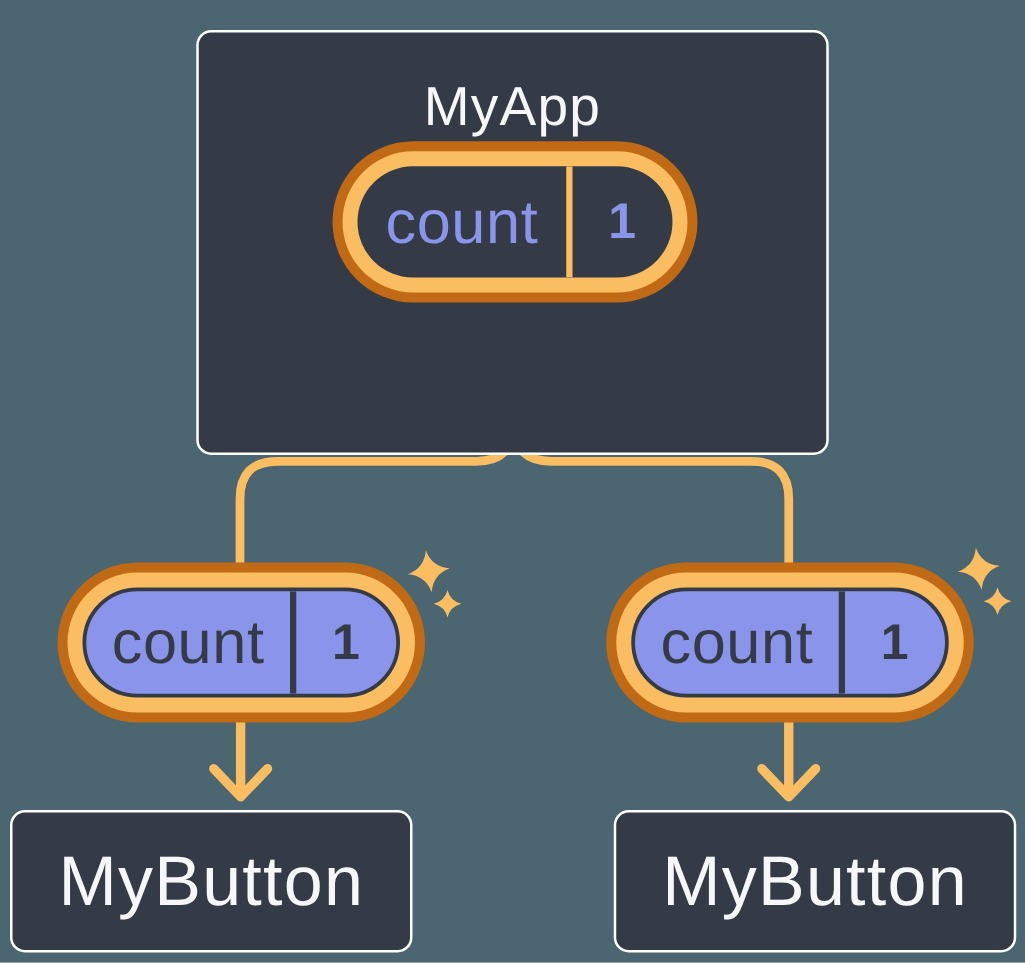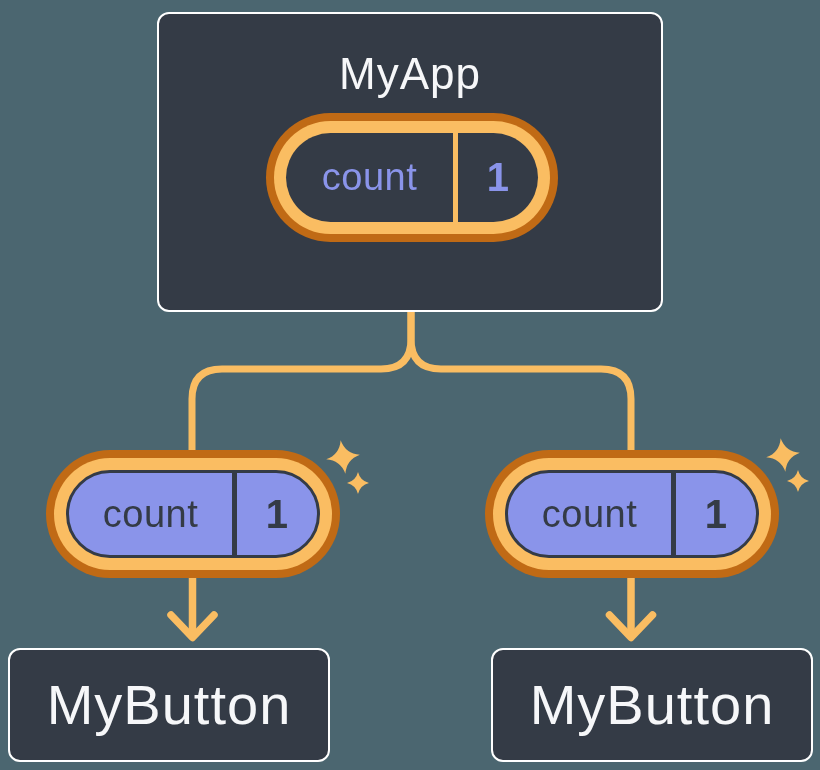--- a/index.html
+++ b/index.html
@@ -15,21 +15,21 @@
   }
   .overlay{position:absolute; left:0; top:0; z-index:1;}
   .line{stroke:var(--orange-light); stroke-width:7; fill:none; stroke-linecap:round;}
   .arrow{stroke:var(--orange-light); stroke-width:7.5; fill:none; stroke-linecap:round; stroke-linejoin:round;}
   .sparkle{fill:var(--orange-light);}
   .node{
     position:absolute; z-index:2; box-sizing:border-box;
     background:var(--node-fill);
     border:2px solid var(--node-border); border-radius:12px;
   }
-  .node-root{left:157px; top:12px; width:506px; height:300px;}
+  .node-root{left:157px; top:24px; width:506px; height:340px;}
   .node-title{
     color:var(--node-text); font-size:44px; font-weight:500;
     letter-spacing:1px; text-align:center; line-height:1;
   }
   .node-root .node-title{margin-top:38px;}
   .node-leaf{display:flex; align-items:center; justify-content:center;}
   .node-leaf .node-title{font-size:56px; margin:0;}
   .node-leaf-left{left:8px;  top:648px; width:322px; height:114px;}
   .node-leaf-right{left:491px; top:648px; width:322px; height:114px;}
   .pill{
@@ -41,21 +41,21 @@
     left:286px; top:133px; width:252px; height:89px;
     background:var(--node-fill); color:var(--purple);
   }
   .pill-child{
     width:254px; height:88px;
     background:var(--purple); color:var(--dark-text);
     border:3px solid var(--node-fill);
   }
   .pill-child-left{left:66px; top:470px;}
   .pill-child-right{left:505px; top:470px;}
-  .seg{display:flex; align-items:center; justify-content:center; font-size:38px; letter-spacing:0.5px;}
+  .seg{display:flex; align-items:center; justify-content:center; font-size:49px; letter-spacing:0.5px;}
   .seg-label{width:167px;}
   .pill-child .seg-label{width:163px;}
   .seg-value{flex:1; font-weight:700; font-size:40px;}
   .divider{width:5px;}
   .pill-root .divider{background:var(--orange-light);}
   .pill-child .divider{background:var(--node-fill);}
 </style>
 </head>
 <body>
 

